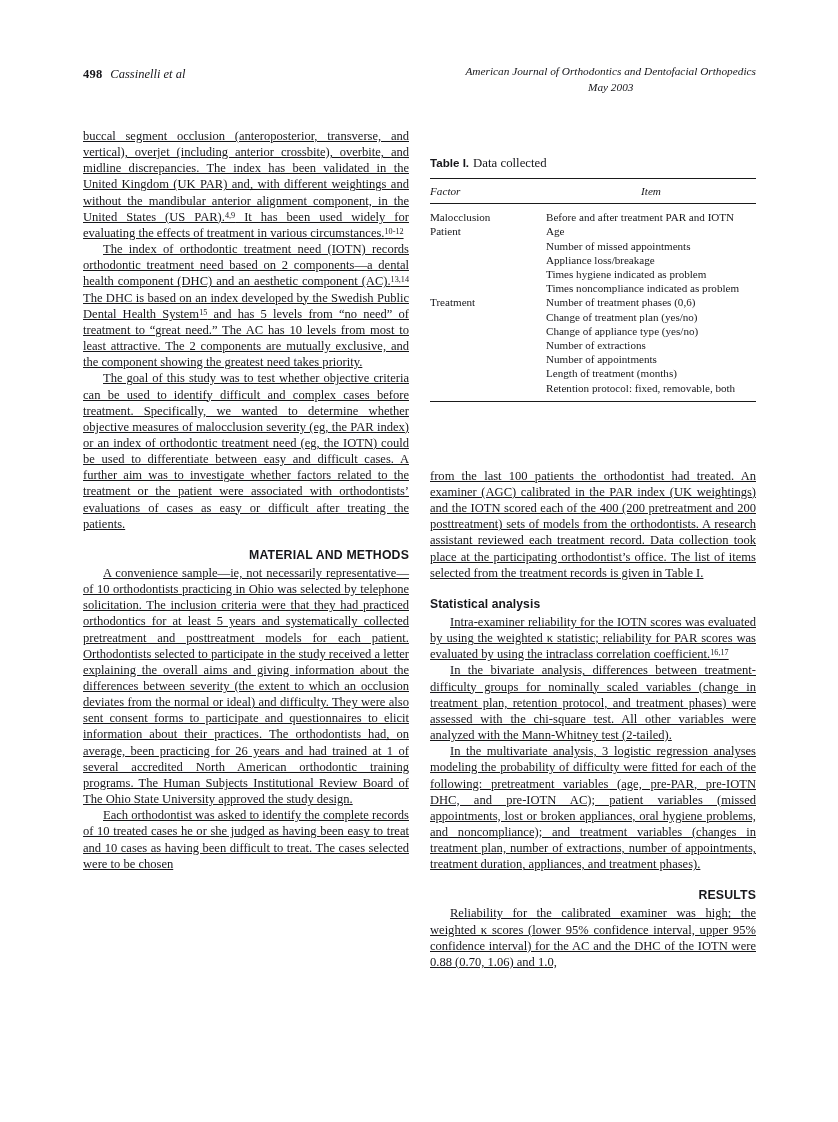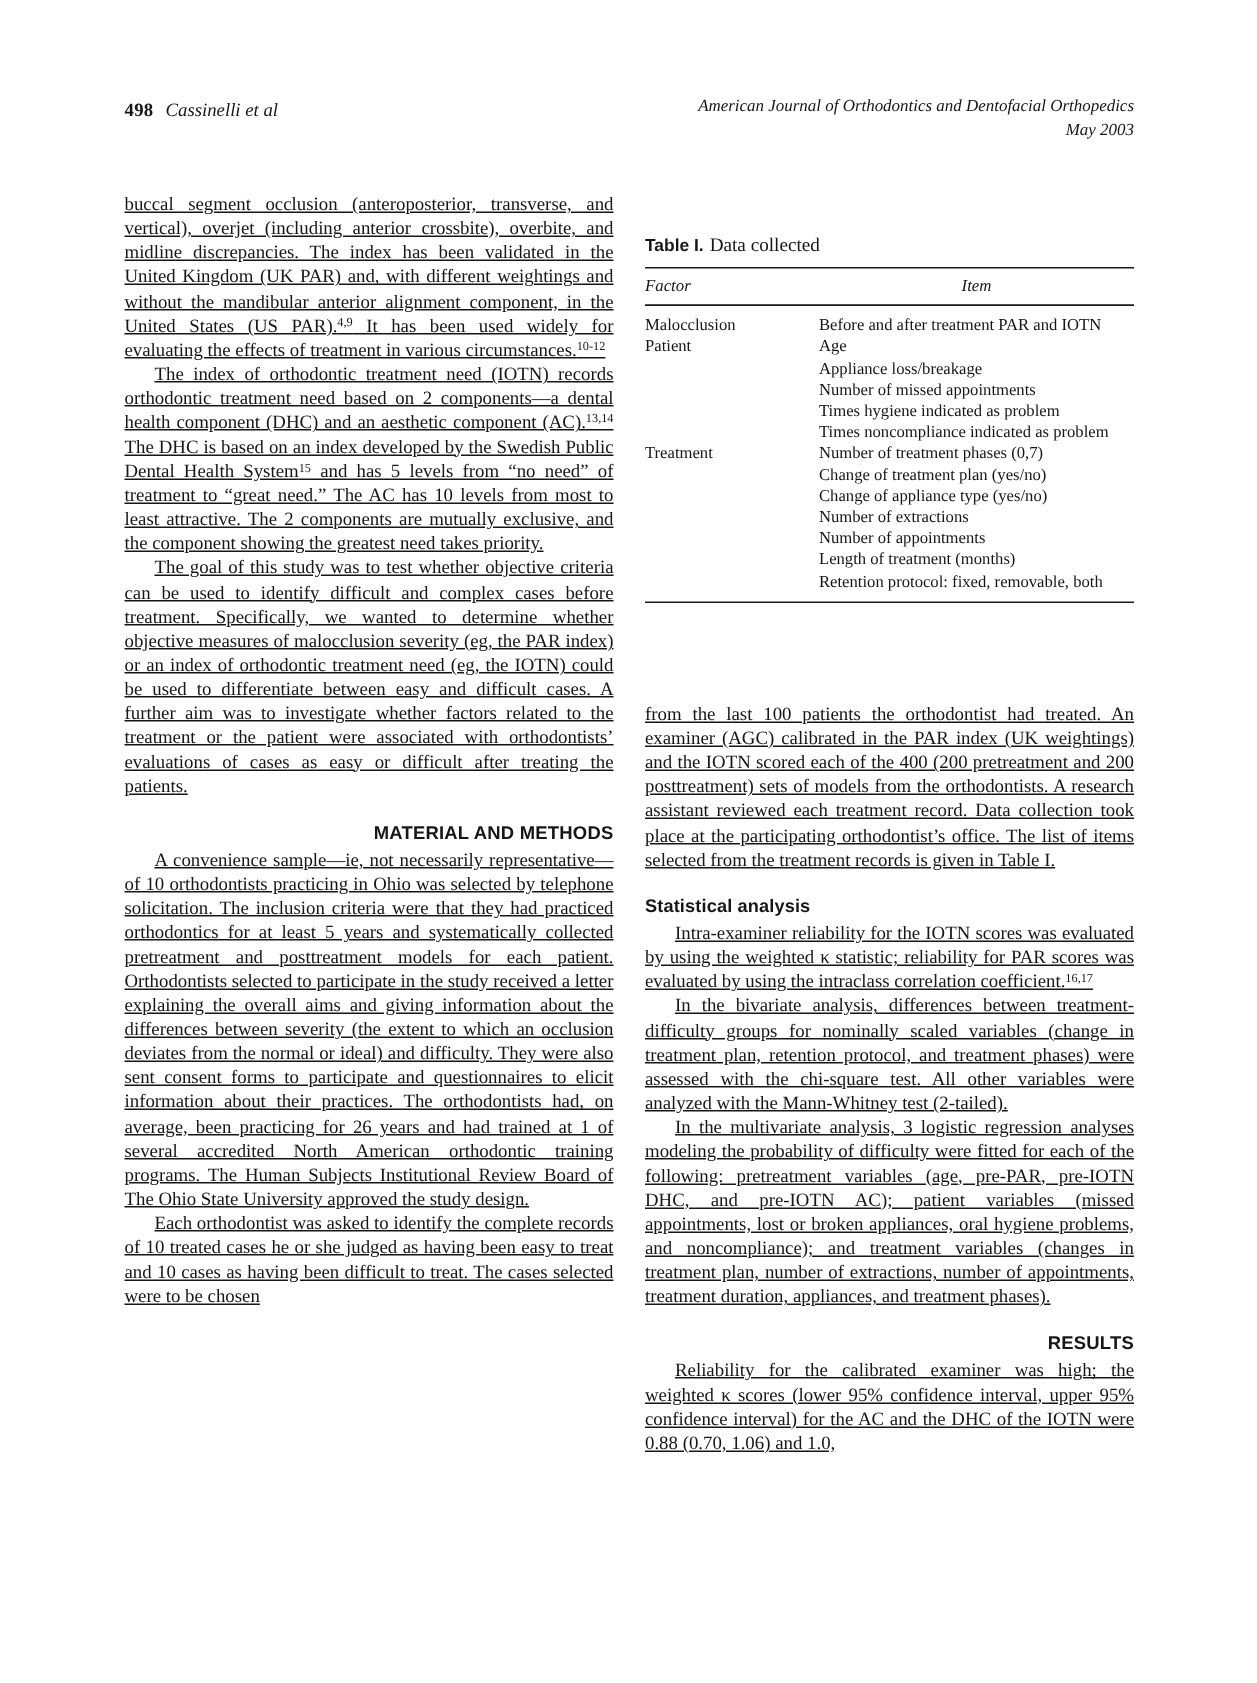--- a/index.html
+++ b/index.html
@@ -46,21 +46,21 @@
   .runhead-authors {
     font-family: "Liberation Serif", serif;
     font-style: italic;
     font-size: 12.5px;
     margin-left: 8px;
   }
   .runhead-right {
     position: absolute;
     right: 0;
     top: 0;
-    text-align: right;
+    text-align: center;
     font-family: "Liberation Serif", serif;
     font-style: italic;
     font-size: 11.3px;
     line-height: 15.5px;
   }
   .runhead-right div { white-space: nowrap; }
 
   
   .col {
     position: absolute;
@@ -202,37 +202,37 @@
           <tr>
               <td class="c-factor">Malocclusion</td>
               <td class="c-item">Before and after treatment PAR and IOTN</td>
             </tr>
           <tr>
               <td class="c-factor">Patient</td>
               <td class="c-item">Age</td>
             </tr>
           <tr>
               <td class="c-factor"></td>
+              <td class="c-item">Number of missed appointments</td>
+            </tr>
+          <tr>
+              <td class="c-factor"></td>
               <td class="c-item">Appliance loss/breakage</td>
             </tr>
           <tr>
               <td class="c-factor"></td>
-              <td class="c-item">Number of missed appointments</td>
-            </tr>
-          <tr>
-              <td class="c-factor"></td>
               <td class="c-item">Times hygiene indicated as problem</td>
             </tr>
           <tr>
               <td class="c-factor"></td>
               <td class="c-item">Times noncompliance indicated as problem</td>
             </tr>
           <tr>
               <td class="c-factor">Treatment</td>
-              <td class="c-item">Number of treatment phases (0,7)</td>
+              <td class="c-item">Number of treatment phases (0,6)</td>
             </tr>
           <tr>
               <td class="c-factor"></td>
               <td class="c-item">Change of treatment plan (yes/no)</td>
             </tr>
           <tr>
               <td class="c-factor"></td>
               <td class="c-item">Change of appliance type (yes/no)</td>
             </tr>
           <tr>

